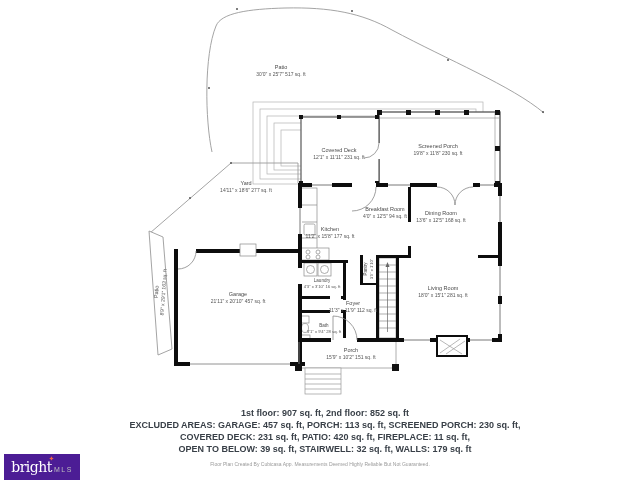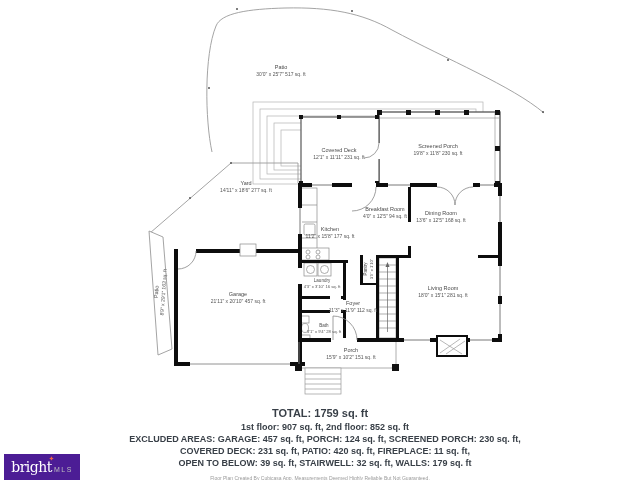--- a/index.html
+++ b/index.html
@@ -295,23 +295,22 @@
   <div class="room-label" style="left:443px;top:292px;">
     <span>Living Room</span>
     <span class="dims">18'0" x 15'1" 281 sq. ft</span>
   </div>
   <div class="room-label" style="left:351px;top:354px;">
     <span>Porch</span>
     <span class="dims">15'9" x 10'2" 151 sq. ft</span>
   </div>
 
   <div class="summary">
-    <div class="total">TOTAL: 1759 sq. ft</div>
     <div class="line">1st floor: 907 sq. ft, 2nd floor: 852 sq. ft</div>
-    <div class="line">EXCLUDED AREAS: GARAGE: 457 sq. ft, PORCH: 124 sq. ft, SCREENED PORCH: 230 sq. ft,</div>
+    <div class="line">EXCLUDED AREAS: GARAGE: 457 sq. ft, PORCH: 113 sq. ft, SCREENED PORCH: 230 sq. ft,</div>
     <div class="line">COVERED DECK: 231 sq. ft, PATIO: 420 sq. ft, FIREPLACE: 11 sq. ft,</div>
     <div class="line">OPEN TO BELOW: 39 sq. ft, STAIRWELL: 32 sq. ft, WALLS: 179 sq. ft</div>
     <div class="disclaimer">Floor Plan Created By Cubicasa App. Measurements Deemed Highly Reliable But Not Guaranteed.</div>
   </div>
 
   <div class="logo">
     <span class="brand">
       <span>bright</span><span class="mark">✦</span>
     </span>
     <span class="mls">MLS</span>

